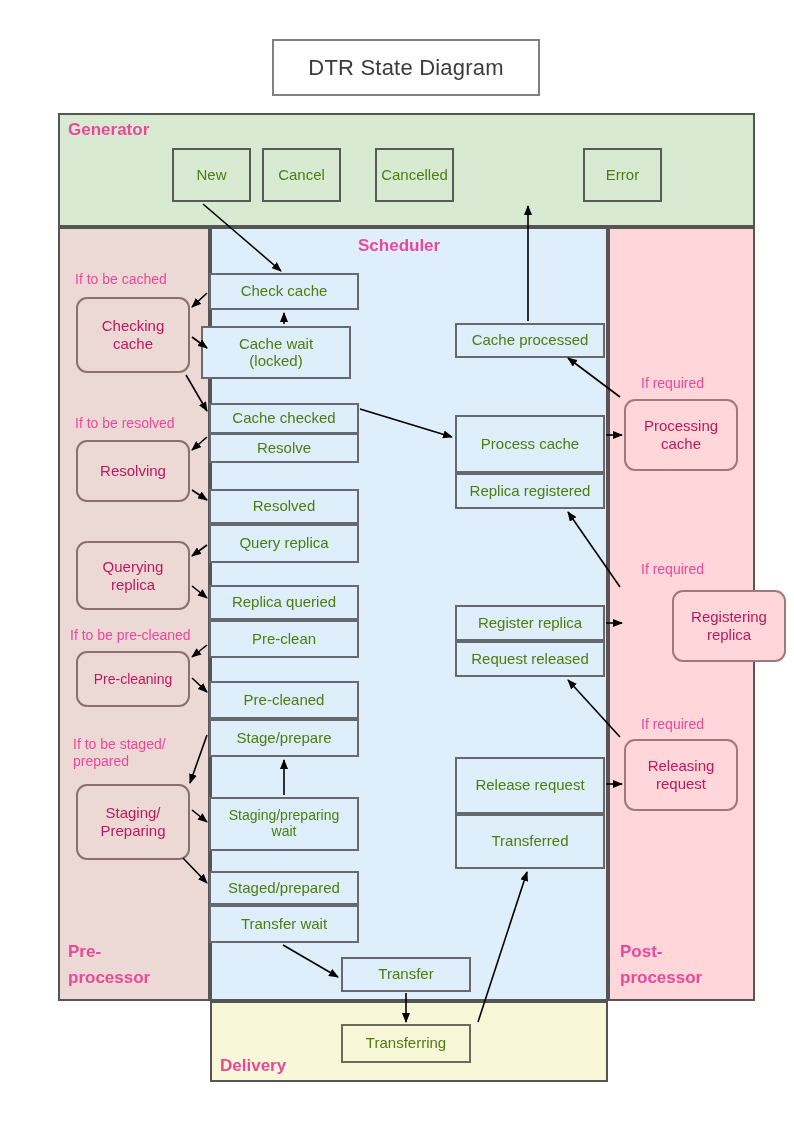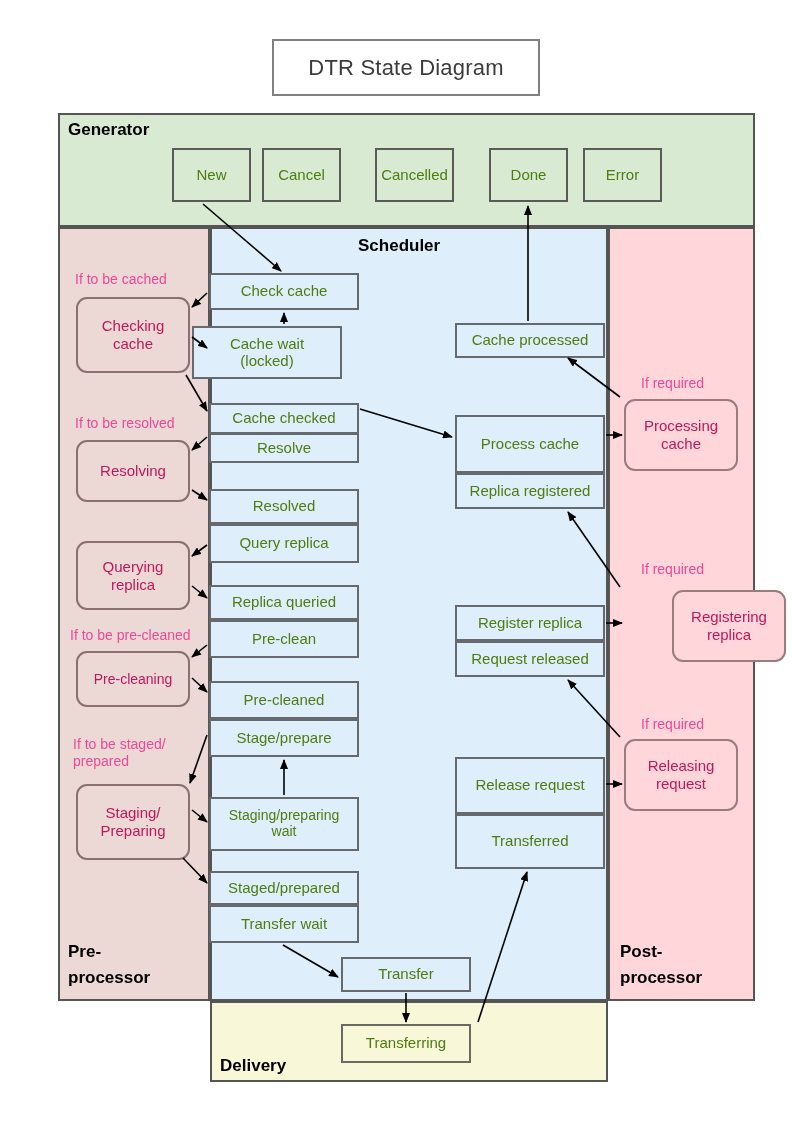--- a/index.html
+++ b/index.html
@@ -14,21 +14,21 @@
 
   .title-box{
     position:absolute;left:272px;top:39px;width:264px;height:53px;
     border:2px solid #808080;background:#ffffff;
     display:flex;align-items:center;justify-content:center;
     font-size:22px;color:#3b3b3b;letter-spacing:.2px;
   }
 
   
   .lane{position:absolute;border:2px solid #555555;box-sizing:border-box;}
-  .lane-label{position:absolute;font-weight:bold;font-size:17px;color:#000000;}
+  .lane-label{position:absolute;font-weight:bold;font-size:17px;color:#ec4899;}
 
   #lane-generator{left:58px;top:113px;width:697px;height:114px;background:#d9ead3;}
   #lane-preproc{left:58px;top:227px;width:152px;height:774px;background:#ecd9d5;}
   #lane-scheduler{left:210px;top:227px;width:398px;height:774px;background:#deeefb;}
   #lane-postproc{left:608px;top:227px;width:147px;height:774px;background:#ffd6d9;}
   #lane-delivery{left:210px;top:1001px;width:398px;height:81px;background:#f8f7d8;}
 
   
   .state{
     position:absolute;border:2px solid #666a6e;background:#deeefb;
@@ -68,25 +68,24 @@
   <div class="lane-label" style="left:358px;top:236px;">Scheduler</div>
   <div class="lane-label" style="left:68px;top:942px;">Pre-</div>
   <div class="lane-label" style="left:68px;top:968px;">processor</div>
   <div class="lane-label" style="left:620px;top:942px;">Post-</div>
   <div class="lane-label" style="left:620px;top:968px;">processor</div>
   <div class="lane-label" style="left:220px;top:1056px;">Delivery</div>
 
   <div class="state gen" style="left:172px;top:148px;width:79px;height:54px;">New</div>
   <div class="state gen" style="left:262px;top:148px;width:79px;height:54px;">Cancel</div>
   <div class="state gen" style="left:375px;top:148px;width:79px;height:54px;">Cancelled</div>
-  <div class="state gen" style="left:489px;top:148px;width:79px;height:54px;">Done</div>
   <div class="state gen" style="left:583px;top:148px;width:79px;height:54px;">Error</div>
 
   <div class="state" style="left:209px;top:273px;width:150px;height:37px;">Check cache</div>
-  <div class="state" style="left:192px;top:326px;width:150px;height:53px;">
+  <div class="state" style="left:201px;top:326px;width:150px;height:53px;">
     <span><span>Cache wait</span><br>
     <span>(locked)</span></span>
   </div>
   <div class="state" style="left:209px;top:403px;width:150px;height:31px;">Cache checked</div>
   <div class="state" style="left:209px;top:433px;width:150px;height:30px;">Resolve</div>
   <div class="state" style="left:209px;top:489px;width:150px;height:35px;">Resolved</div>
   <div class="state" style="left:209px;top:524px;width:150px;height:39px;">Query replica</div>
   <div class="state" style="left:209px;top:585px;width:150px;height:35px;">Replica queried</div>
   <div class="state" style="left:209px;top:620px;width:150px;height:38px;">Pre-clean</div>
   <div class="state" style="left:209px;top:681px;width:150px;height:38px;">Pre-cleaned</div>

